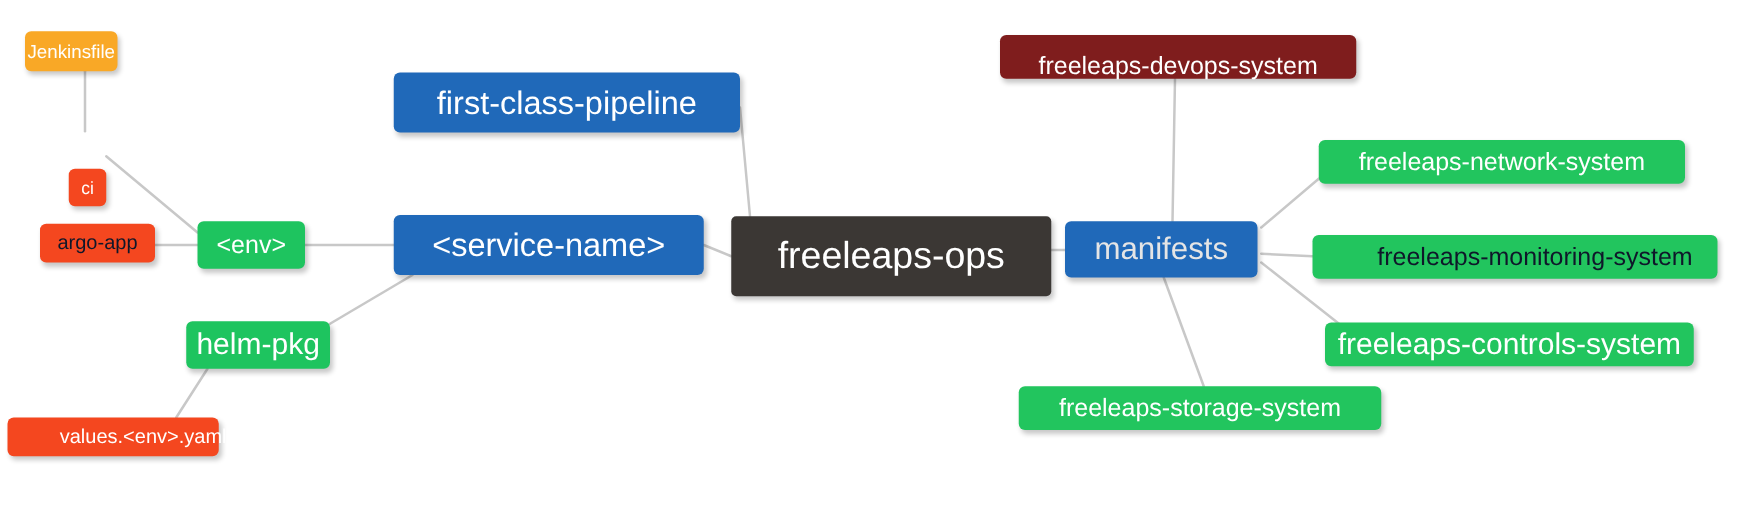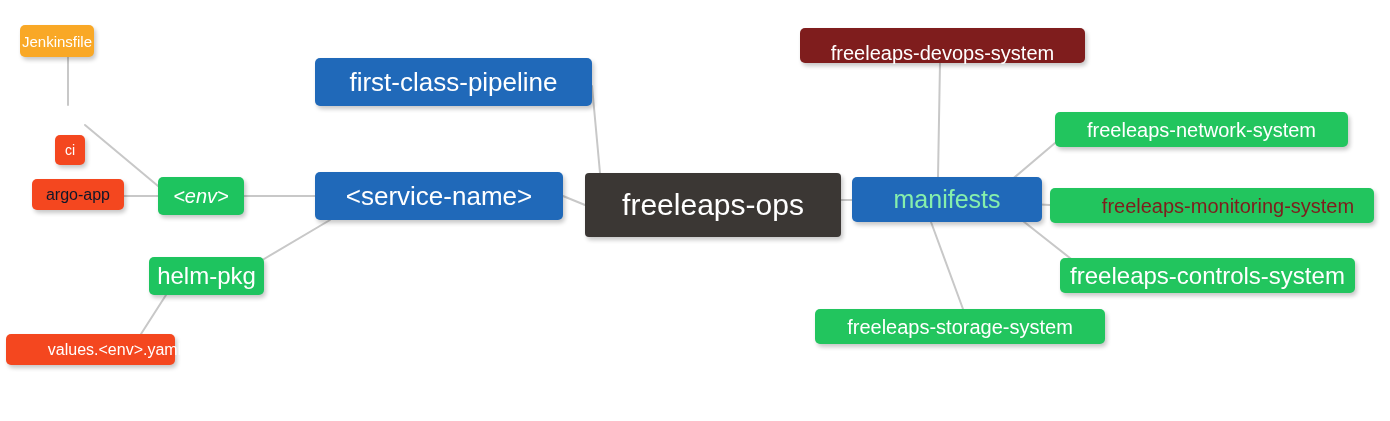--- a/index.html
+++ b/index.html
@@ -65,24 +65,24 @@
   <div id="node-layer">
       <div class="node root" style="left: 585px; top: 173px; width: 256px; height: 64px; background: rgb(59, 55, 52); font-size: 30px; color: rgb(255, 255, 255);">
         <span>freeleaps-ops</span>
       </div>
       <div class="node" style="left: 315px; top: 172px; width: 248px; height: 48px; background: rgb(32, 105, 185); font-size: 26px; color: rgb(255, 255, 255);">
         <span>&lt;service-name&gt;</span>
       </div>
       <div class="node" style="left: 315px; top: 38px; width: 277px; height: 48px; background: rgb(32, 105, 185); font-size: 26px; color: rgb(255, 255, 255); margin-top: 20px;">
         <span>first-class-pipeline</span>
       </div>
-      <div class="node" style="left: 852px; top: 177px; width: 190px; height: 45px; background: rgb(32, 105, 185); font-size: 25px; color: #86efac;">
+      <div class="node" style="left: 852px; top: 177px; width: 154px; height: 45px; background: rgb(32, 105, 185); font-size: 25px; color: #e5e5e5;">
         <span>manifests</span>
       </div>
-      <div class="node" style="left: 158px; top: 177px; width: 86px; height: 38px; background: rgb(30, 196, 95); font-size: 20px; color: rgb(255, 255, 255); font-style: italic;">
+      <div class="node" style="left: 158px; top: 177px; width: 86px; height: 38px; background: rgb(30, 196, 95); font-size: 20px; color: rgb(255, 255, 255);">
         <span>&lt;env&gt;</span>
       </div>
       <div class="node" style="left: 149px; top: 257px; width: 115px; height: 38px; background: rgb(30, 196, 95); font-size: 24px; color: rgb(255, 255, 255);">
         <span>helm-pkg</span>
       </div>
       <div class="node" style="left: 55px; top: 105px; width: 30px; height: 30px; background: rgb(244, 71, 31); font-size: 14px; color: rgb(255, 255, 255); margin-top: 30px;">
         <span>ci</span>
       </div>
       <div class="node" style="left: 20px; top: 25px; width: 74px; height: 32px; background: rgb(249, 168, 38); font-size: 15px; color: rgb(255, 255, 255);">
         <span>Jenkinsfile</span>
@@ -92,21 +92,21 @@
       </div>
       <div class="node" style="left: 6px; top: 334px; width: 169px; height: 31px; background: rgb(244, 71, 31); font-size: 16px; color: rgb(255, 255, 255); padding-left: 48px;">
         <span>values.&lt;env&gt;.yaml</span>
       </div>
       <div class="node" style="left: 800px; top: 28px; width: 285px; height: 35px; background: #7f1d1d; font-size: 20px; color: rgb(255, 255, 255); align-items: flex-end;">
         <span>freeleaps-devops-system</span>
       </div>
       <div class="node" style="left: 1055px; top: 112px; width: 293px; height: 35px; background: rgb(34, 197, 94); font-size: 20px; color: rgb(255, 255, 255);">
         <span>freeleaps-network-system</span>
       </div>
-      <div class="node" style="left: 1050px; top: 188px; width: 324px; height: 35px; background: rgb(34, 197, 94); font-size: 20px; color: #7f1d1d; padding-left: 32px;">
+      <div class="node" style="left: 1050px; top: 188px; width: 324px; height: 35px; background: rgb(34, 197, 94); font-size: 20px; color: #0f172a; padding-left: 32px;">
         <span>freeleaps-monitoring-system</span>
       </div>
       <div class="node" style="left: 1060px; top: 258px; width: 295px; height: 35px; background: rgb(34, 197, 94); font-size: 24px; color: rgb(255, 255, 255);">
         <span>freeleaps-controls-system</span>
       </div>
       <div class="node" style="left: 815px; top: 309px; width: 290px; height: 35px; background: rgb(34, 197, 94); font-size: 20px; color: rgb(255, 255, 255);">
         <span>freeleaps-storage-system</span>
       </div>
     </div>
 </div>

